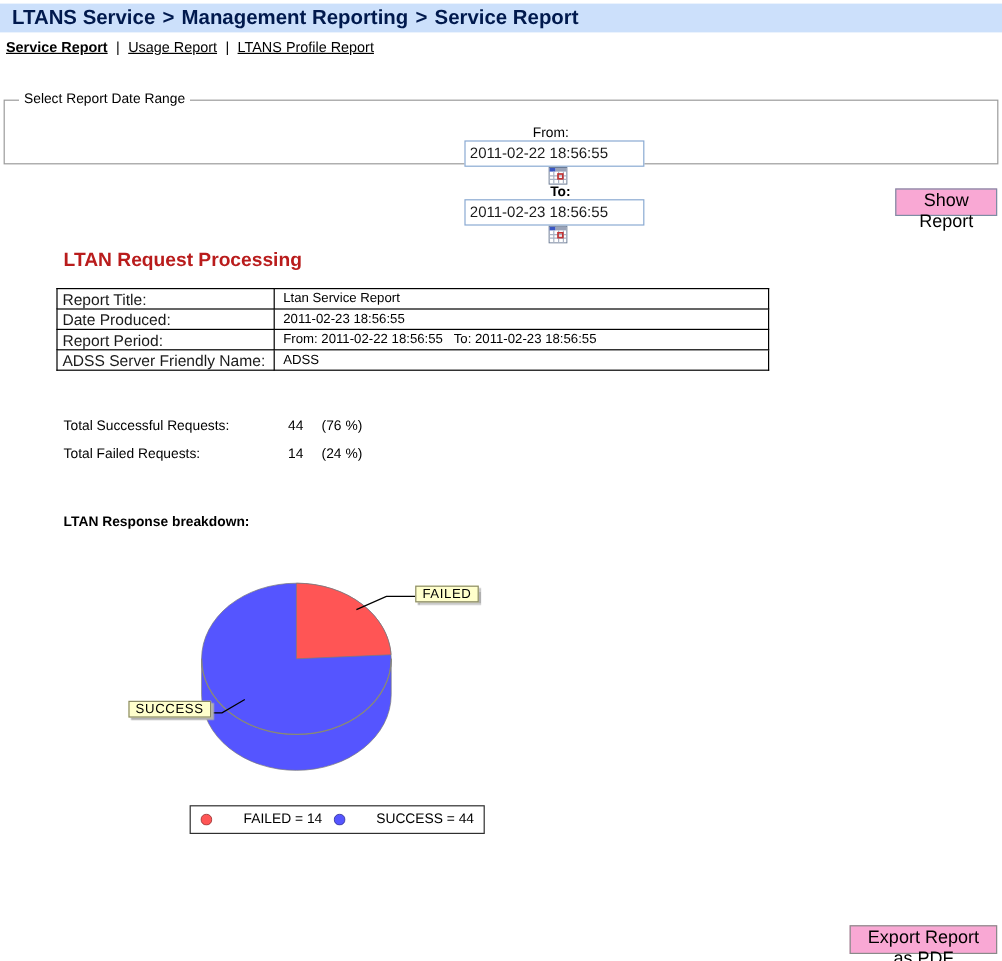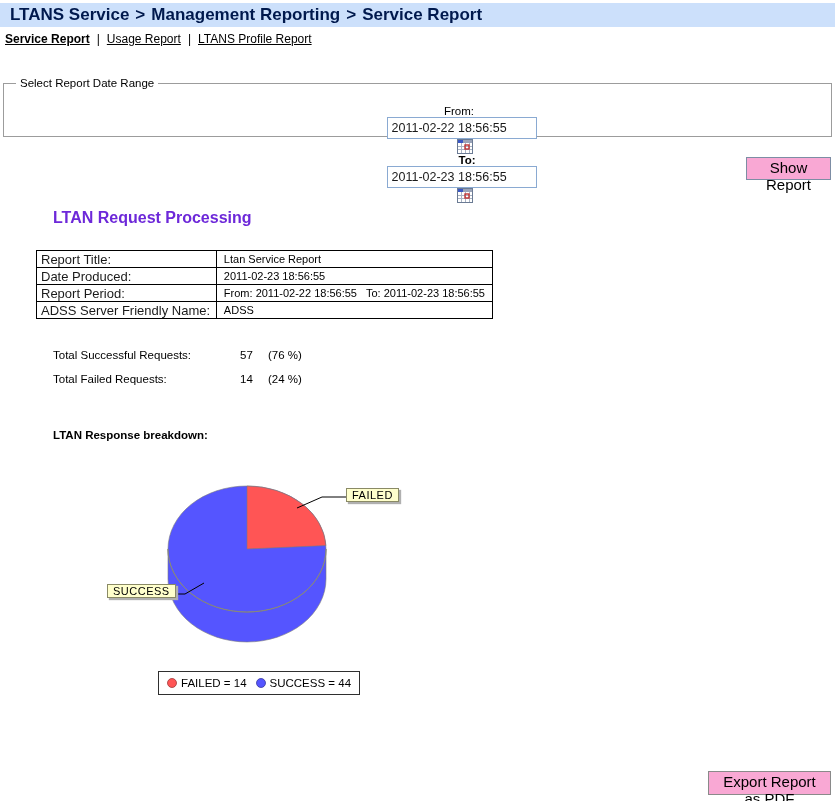--- a/index.html
+++ b/index.html
@@ -28,42 +28,42 @@
   .cal-btn{background:none;border:none;padding:0;margin-left:6px;cursor:pointer;line-height:0;}
   .to-label{margin-left:16px;font-weight:bold;}
 
   
   .btn{background:#f9a8d4;border:1px solid #7d8da4;font-family:"Liberation Sans",sans-serif;
        font-size:15px;color:#000;cursor:pointer;}
   .show-btn{position:absolute;right:4px;top:157px;width:85px;height:23px;}
   .export-btn{position:absolute;right:4px;top:771px;width:123px;height:24px;border:1px solid #8a8a8a;}
 
   
-  .heading{position:absolute;left:53px;top:209px;font-size:16px;font-weight:600;color:#6d28d9;}
-  table.info{position:absolute;left:36px;top:240px;border-collapse:collapse;width:457px;margin-top:10px;}
+  .heading{position:absolute;left:53px;top:209px;font-size:16px;font-weight:600;color:#b91c1c;}
+  table.info{position:absolute;left:47px;top:240px;border-collapse:collapse;width:594px;}
   table.info td{border:1px solid #000;height:16px;}
   table.info td.k{width:172px;font-size:13px;color:#1a1a1a;padding:0 4px;}
   table.info td.v{font-size:11px;color:#000;padding:0 7px;white-space:pre;}
 
   .totals{position:absolute;left:53px;top:349px;font-size:11.5px;color:#000;}
   .trow{display:flex;margin-bottom:12px;}
   .trow .tl{width:187px;}
   .trow .tv{width:28px;}
   .breakdown{position:absolute;left:53px;top:429px;font-size:11.5px;font-weight:bold;color:#000;}
 
   
   .pie-svg{position:absolute;left:0;top:455px;}
   .callout{position:absolute;background:#ffffcc;border:1px solid #8a8a66;font-size:11px;
            letter-spacing:0.5px;color:#000;padding:0 5px;box-shadow:2px 2px 1px #b0b0b0;}
   .callout.failed{left:346px;top:488px;}
   .callout.success{left:107px;top:584px;}
 
   .chart-legend{position:absolute;left:158px;top:671px;height:22px;border:1px solid #2f2f2f;
                 background:#fff;display:flex;align-items:center;padding:0 8px;font-size:11.5px;color:#000;}
-  .chart-legend .entry{display:flex;align-items:center;margin-right:9px;}
+  .chart-legend .entry{display:flex;align-items:center;margin-right:9px;gap:22px;}
   .chart-legend .entry:last-child{margin-right:0;}
   .chart-legend svg{margin-right:4px;}
 </style>
 </head>
 <body>
 
 <div id="app">
 
   <div class="topbar">
     <span>LTANS Service</span>
@@ -130,21 +130,21 @@
     <tr>
       <td class="k">ADSS Server Friendly Name:</td>
       <td class="v">ADSS</td>
     </tr>
   </tbody>
     </table>
 
   <div class="totals">
     <div class="trow">
       <span class="tl">Total Successful Requests:</span>
-      <span class="tv">57</span>
+      <span class="tv">44</span>
       <span class="tp">(76 %)</span>
     </div>
     <div class="trow">
       <span class="tl">Total Failed Requests:</span>
       <span class="tv">14</span>
       <span class="tp">(24 %)</span>
     </div>
   </div>
 
   <div class="breakdown">LTAN Response breakdown:</div>

